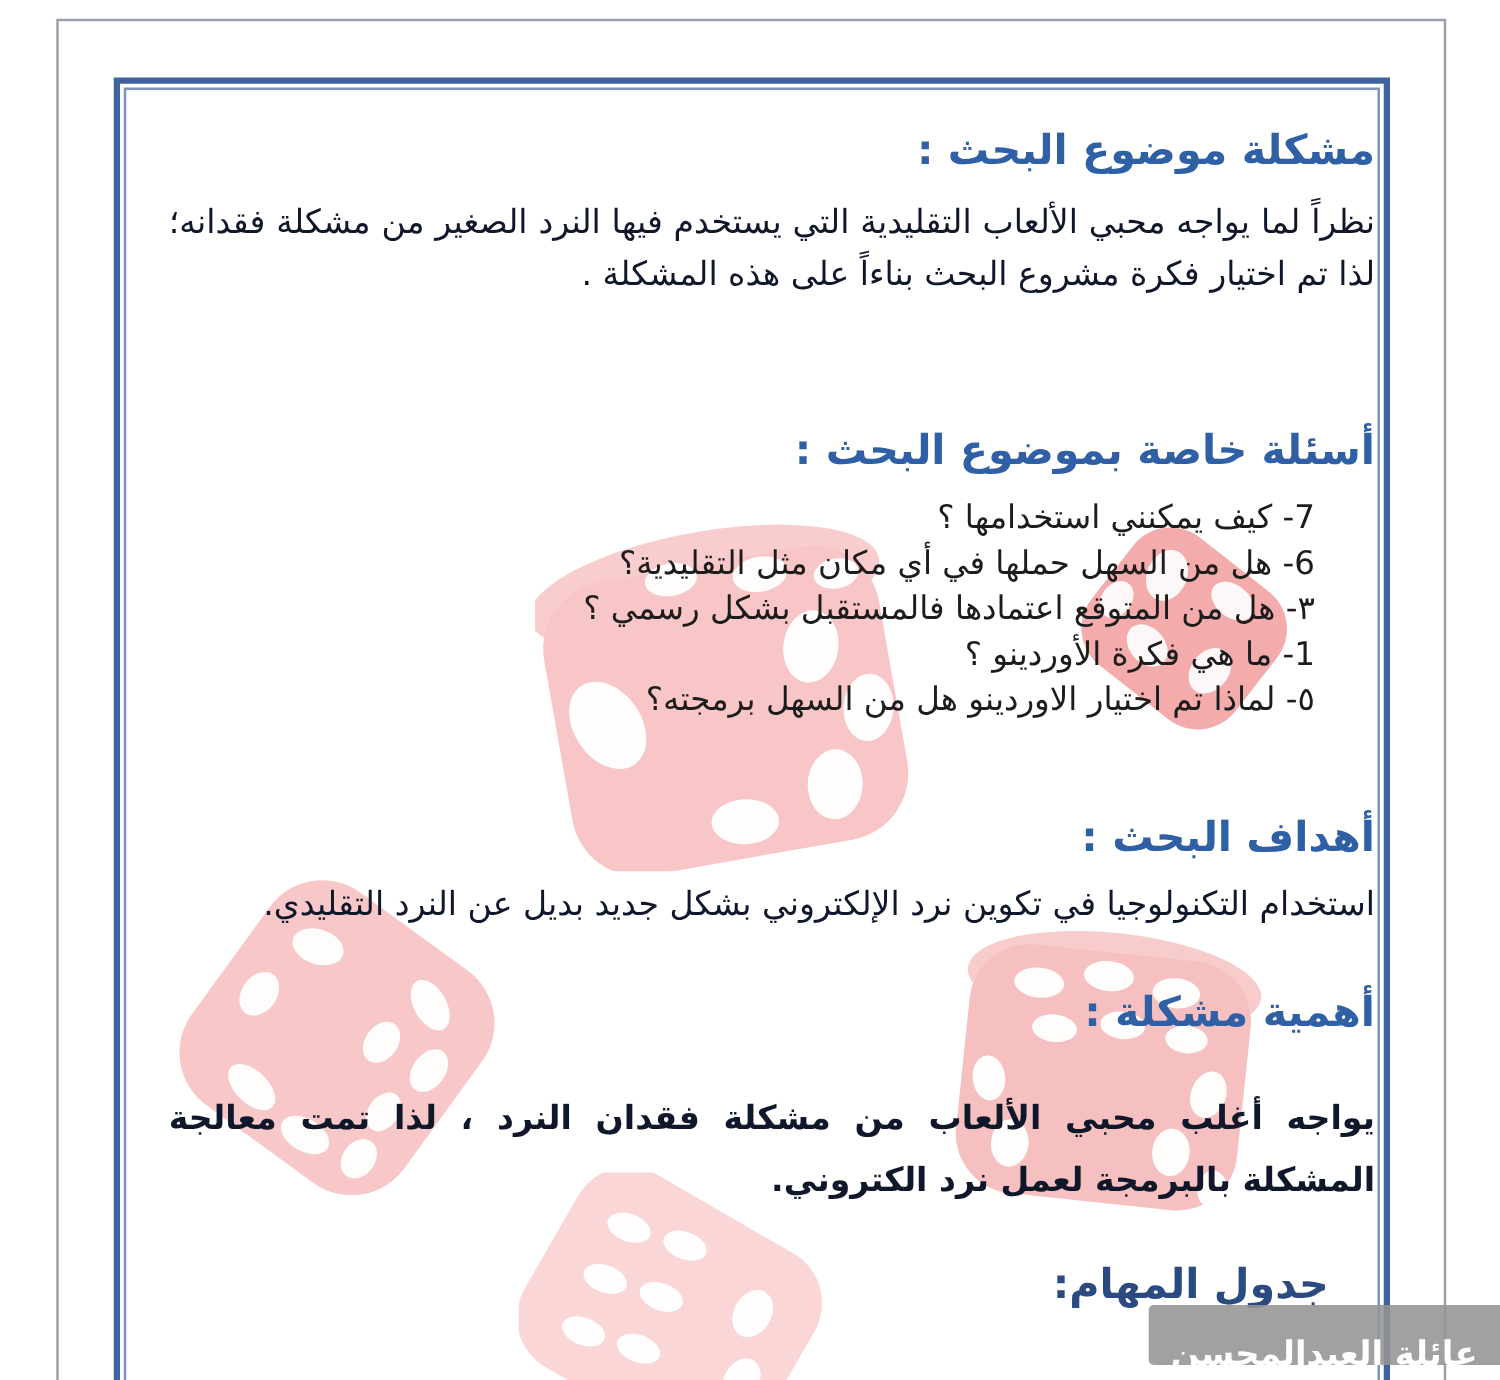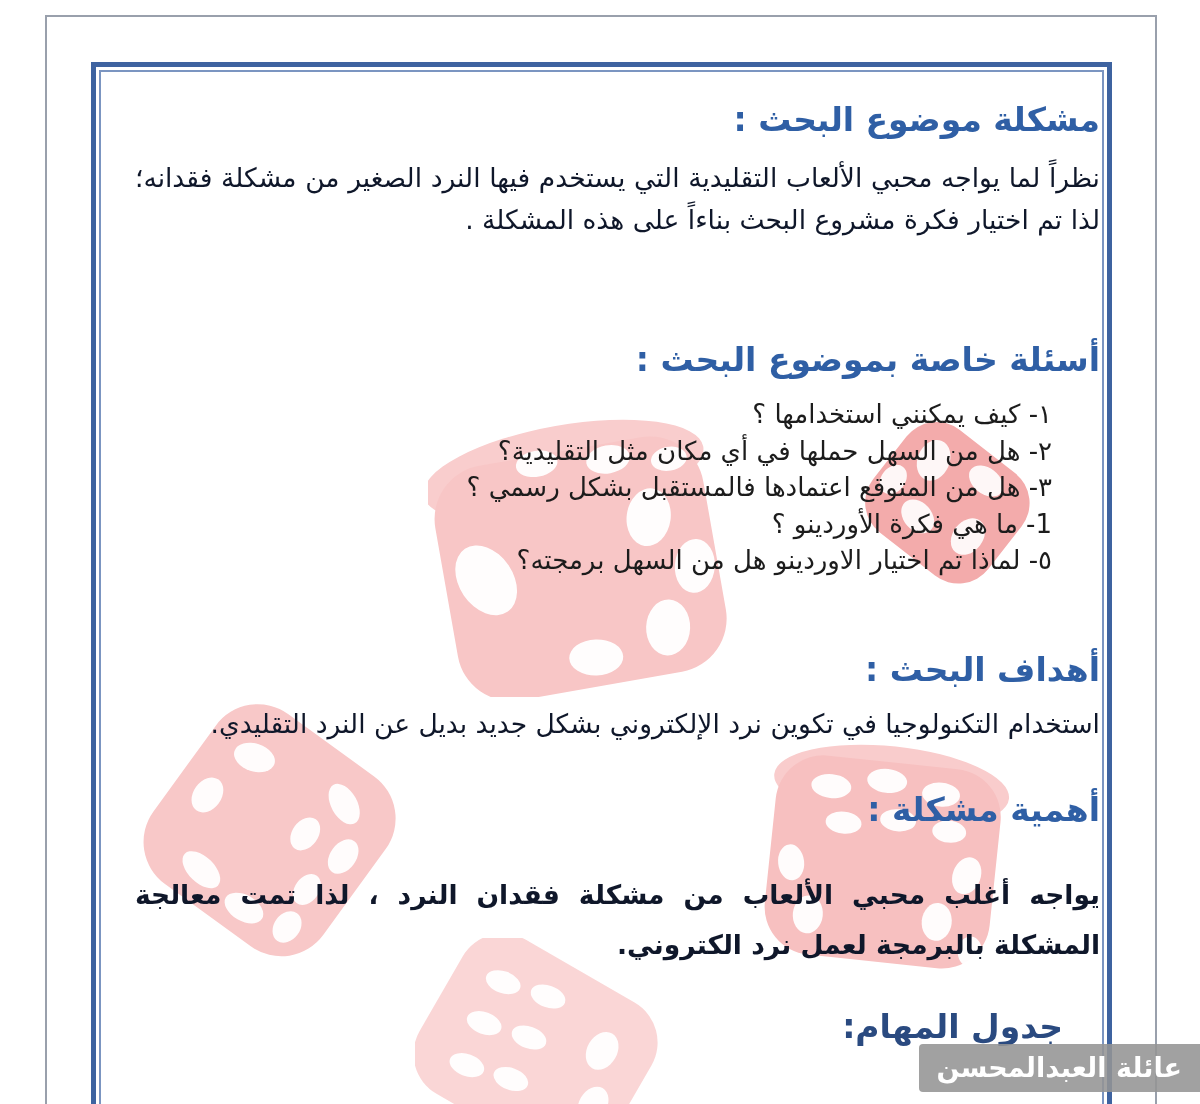--- a/index.html
+++ b/index.html
@@ -47,21 +47,21 @@
   }
   .h-tasks { color:#2a4a80; right:137px; left:135px; }
   .p-importance { line-height:50px; }
   
   .watermark {
     position:absolute; z-index:5;
     right:0; top:1044px; min-width:235px; height:48px;
     background:rgba(148,148,148,0.88);
     border-radius:4px 0 0 4px;
     color:#ffffff; font-weight:bold; font-size:27px; line-height:48px;
-    text-align:center; padding:0 18px; box-sizing:border-box;
+    text-align:center; padding:16px 18px; box-sizing:border-box;
   }
   
   .die { position:absolute; z-index:1; }
   .die svg { display:block; }
 </style>
 </head>
 <body>
 
 <div class="screen">
 
@@ -152,22 +152,22 @@
     </svg>
   </span>
 
   <div class="txt h-blue" style="top:98px;">مشكلة موضوع البحث :</div>
 
   <div class="txt body-text" style="top:157px;">نظراً لما يواجه محبي الألعاب التقليدية التي يستخدم فيها النرد الصغير من مشكلة فقدانه؛ لذا تم اختيار فكرة مشروع البحث بناءاً على هذه المشكلة .</div>
 
   <div class="txt h-blue" style="top:338px;">أسئلة خاصة بموضوع البحث :</div>
 
   <div class="txt q-list" style="top:396px;">
-    <div class="q-item">١- كيف يمكنني استخدامها ؟</div>
-    <div class="q-item">٢- هل من السهل حملها في أي مكان مثل التقليدية؟</div>
+    <div class="q-item">7- كيف يمكنني استخدامها ؟</div>
+    <div class="q-item">6- هل من السهل حملها في أي مكان مثل التقليدية؟</div>
     <div class="q-item">٣- هل من المتوقع اعتمادها فالمستقبل بشكل رسمي ؟</div>
     <div class="q-item">1- ما هي فكرة الأوردينو ؟</div>
     <div class="q-item">٥- لماذا تم اختيار الاوردينو هل من السهل برمجته؟</div>
   </div>
 
   <div class="txt body-text" style="top:703px;">استخدام التكنولوجيا في تكوين نرد الإلكتروني بشكل جديد بديل عن النرد التقليدي.</div>
 
   <div class="txt h-blue" style="top:648px;">أهداف البحث :</div>
 
   <div class="txt h-blue" style="top:788px;">أهمية مشكلة :</div>

